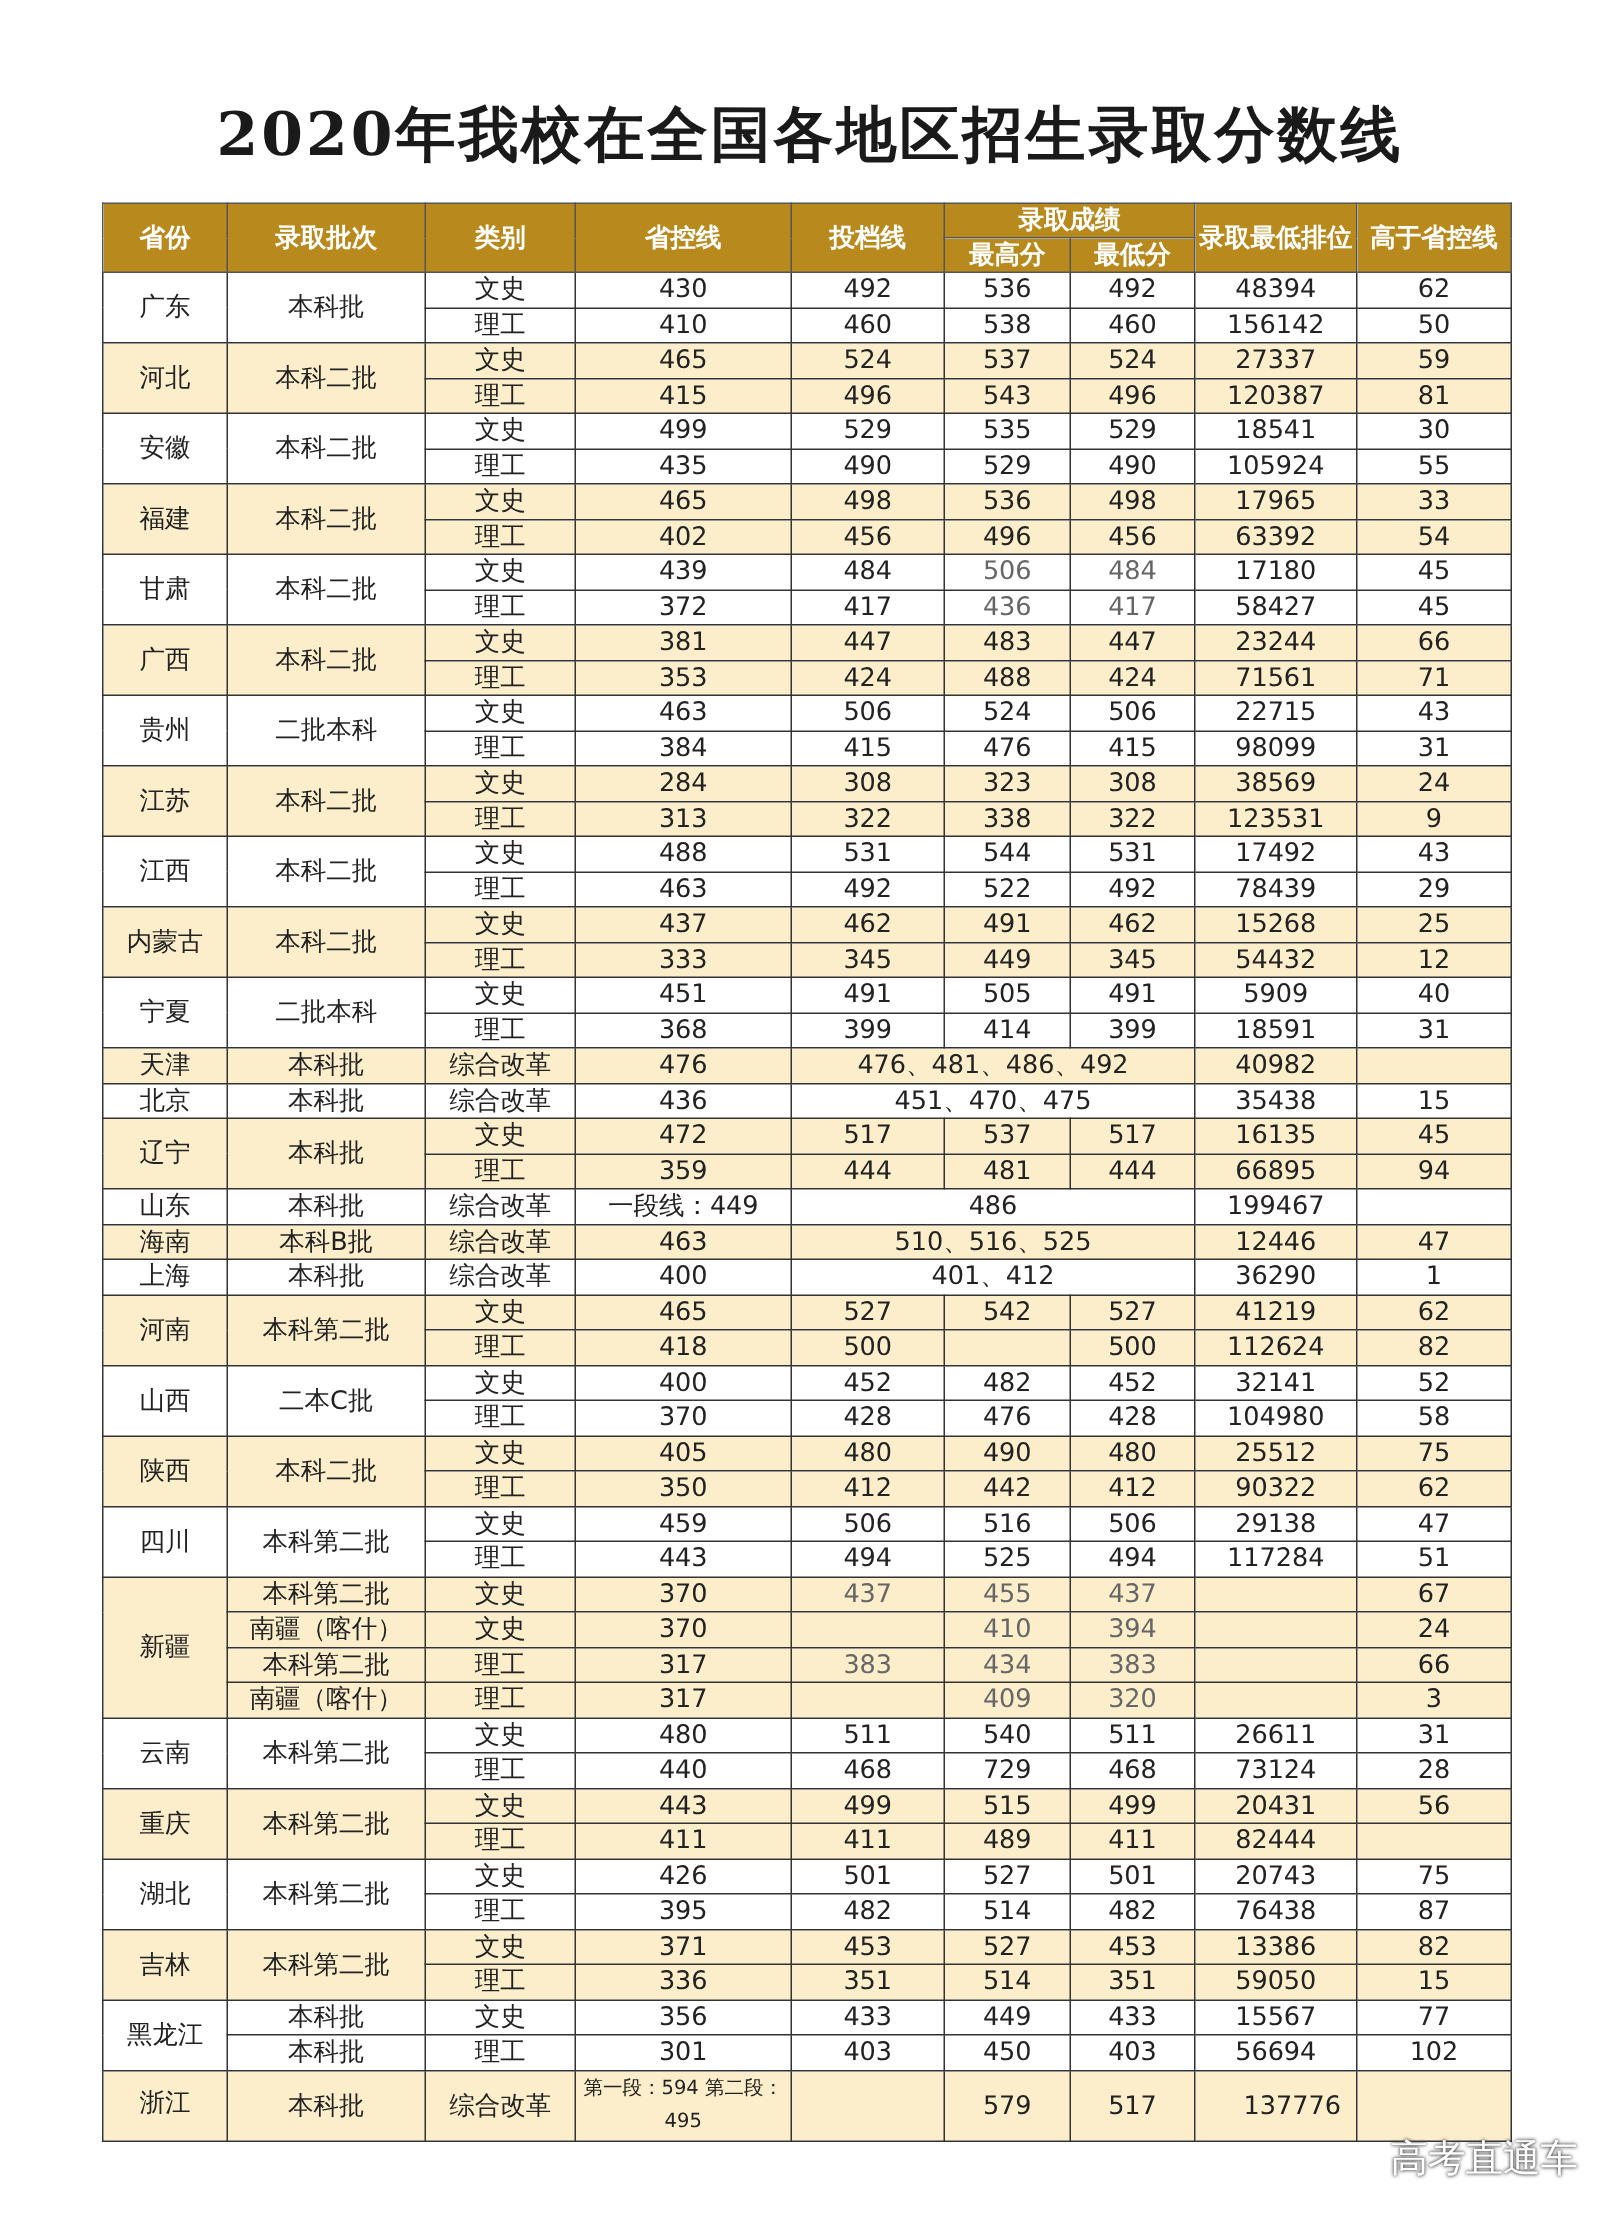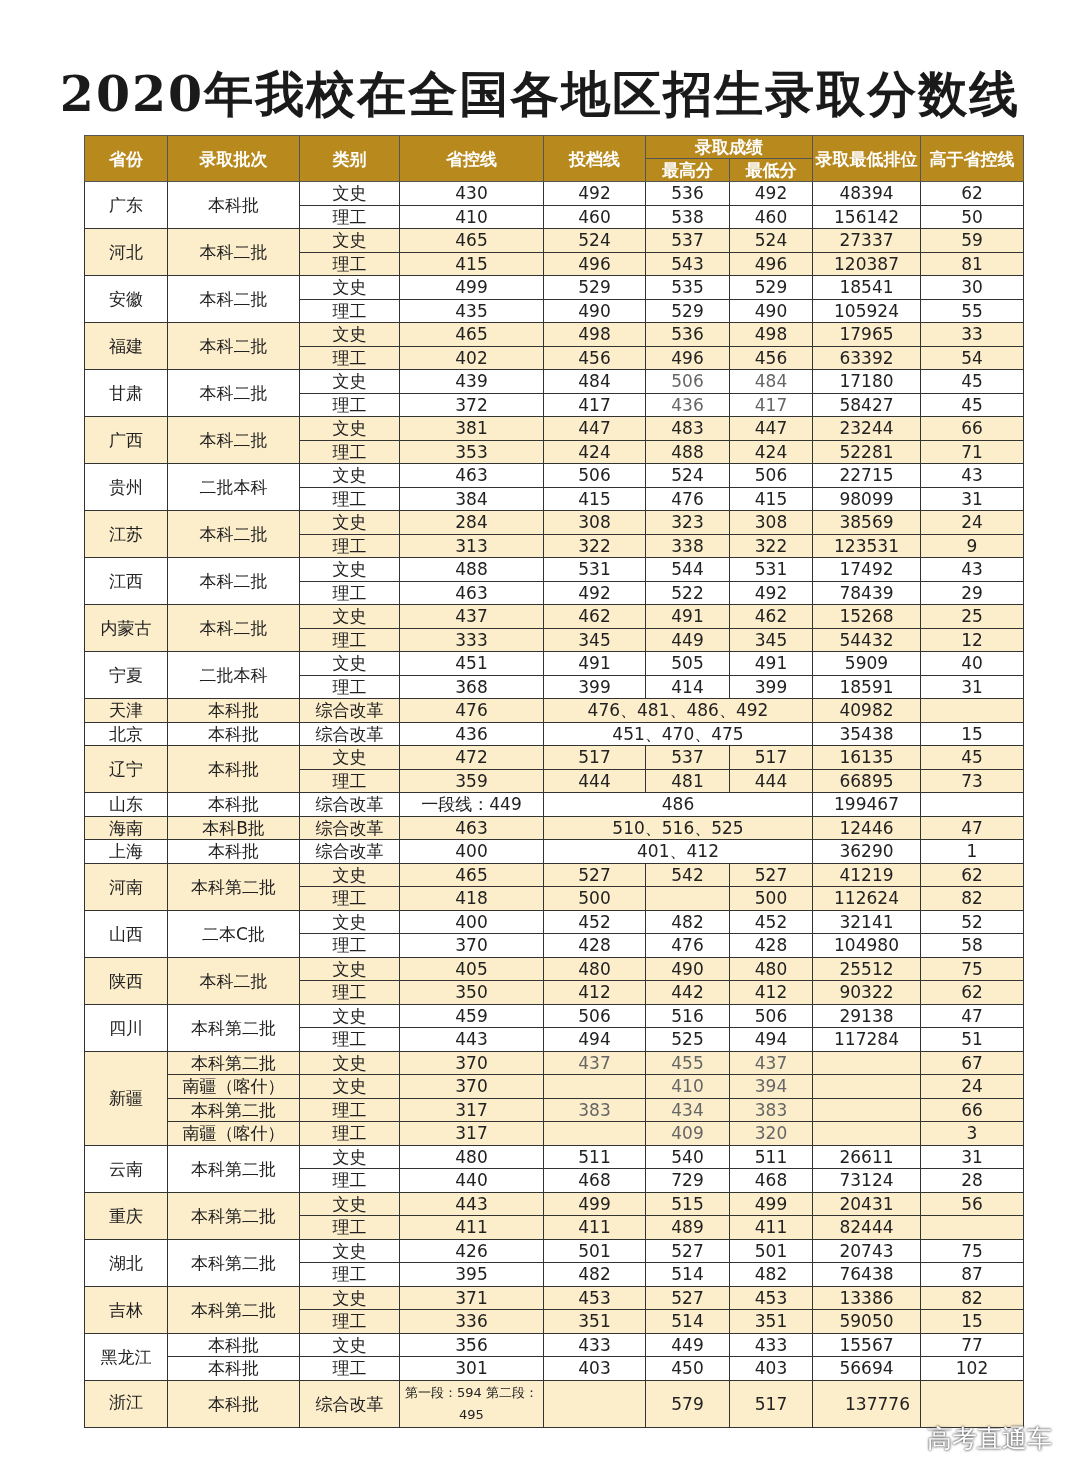--- a/index.html
+++ b/index.html
@@ -1,18 +1,18 @@
 <!DOCTYPE html>
 <html><head>
 <meta charset="utf-8">
 <style>
   html, body { margin:0; padding:0; background:#ffffff; }
   body { width:1080px; height:1479px; position:relative; overflow:hidden; font-family:"DejaVu Sans", sans-serif; color:#222; }
-  .title { position:absolute; top:62px; left:0; width:1080px; text-align:center; font-family:"DejaVu Serif", serif; font-size:49px; font-weight:bold; letter-spacing:2px; color:#1a1a1a; }
-  table { position:absolute; top:135px; left:84px; border-collapse:collapse; table-layout:fixed; width:939px; }
+  .title { position:absolute; top:62px; left:0; width:1080px; text-align:center; font-family:"DejaVu Serif", serif; font-size:40px; font-weight:bold; letter-spacing:2px; color:#1a1a1a; }
+  table { position:absolute; top:135px; left:68px; border-collapse:collapse; table-layout:fixed; width:939px; }
   td, th { border:1.5px solid #333; text-align:center; vertical-align:middle; padding:0; font-size:17px; height:22.5px; line-height:20px; overflow:hidden; white-space:nowrap; }
   th { background:#b8891c; color:#fff; font-weight:bold; font-size:17px; border-color:#555; }
   th.h2 { height:22px; }
   tr.alt td { background:#fdeecb; }
   td.gray { color:#666; }
   td.wrap { white-space:normal; line-height:22px; font-size:13px; }
   .watermark { position:absolute; right:28px; bottom:24px; color:#fff; font-size:25px; text-shadow:0 0 2px #555, 0 0 3px #555; }
 </style>
 </head>
 <body>
@@ -158,21 +158,21 @@
         <td>447</td>
         <td>23244</td>
         <td>66</td>
       </tr>
       <tr class="alt">
         <td>理工</td>
         <td>353</td>
         <td>424</td>
         <td>488</td>
         <td>424</td>
-        <td>52281</td>
+        <td>71561</td>
         <td>71</td>
       </tr>
       <tr>
         <td rowspan="2">贵州</td>
         <td rowspan="2">二批本科</td>
         <td>文史</td>
         <td>463</td>
         <td>506</td>
         <td>524</td>
         <td>506</td>
@@ -297,21 +297,21 @@
         <td>16135</td>
         <td>45</td>
       </tr>
       <tr class="alt">
         <td>理工</td>
         <td>359</td>
         <td>444</td>
         <td>481</td>
         <td>444</td>
         <td>66895</td>
-        <td>73</td>
+        <td>94</td>
       </tr>
       <tr>
         <td rowspan="1">山东</td>
         <td rowspan="1">本科批</td>
         <td>综合改革</td>
         <td>一段线：449</td>
         <td colspan="3">486</td>
         <td>199467</td>
         <td></td>
       </tr>

